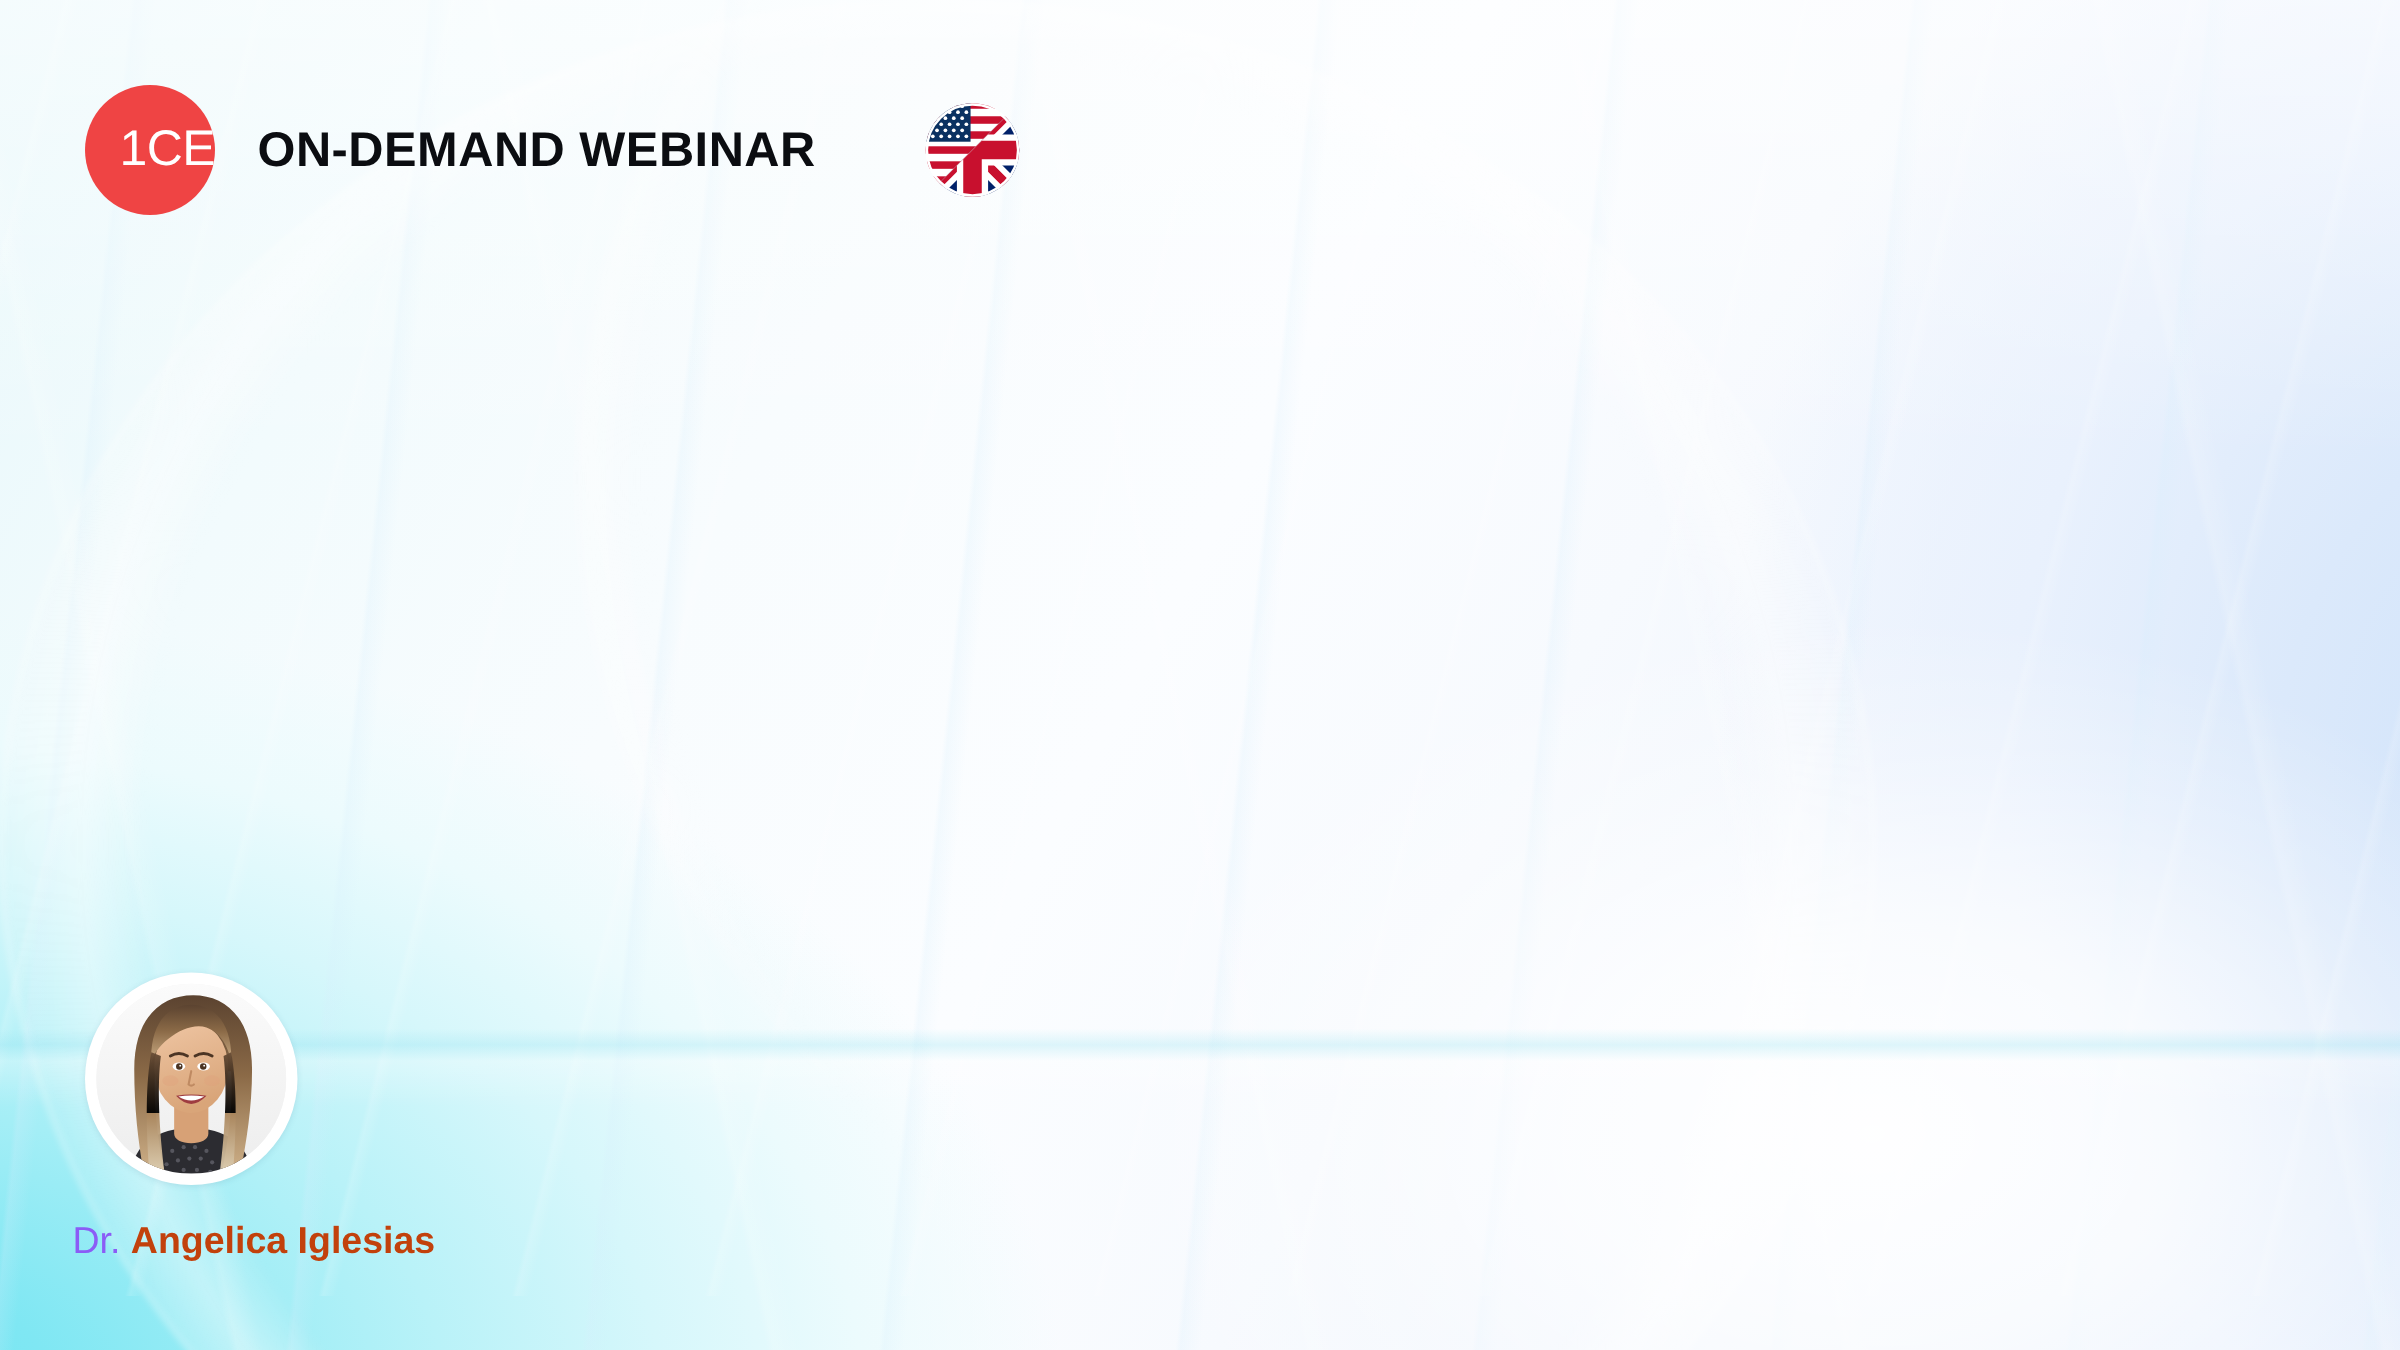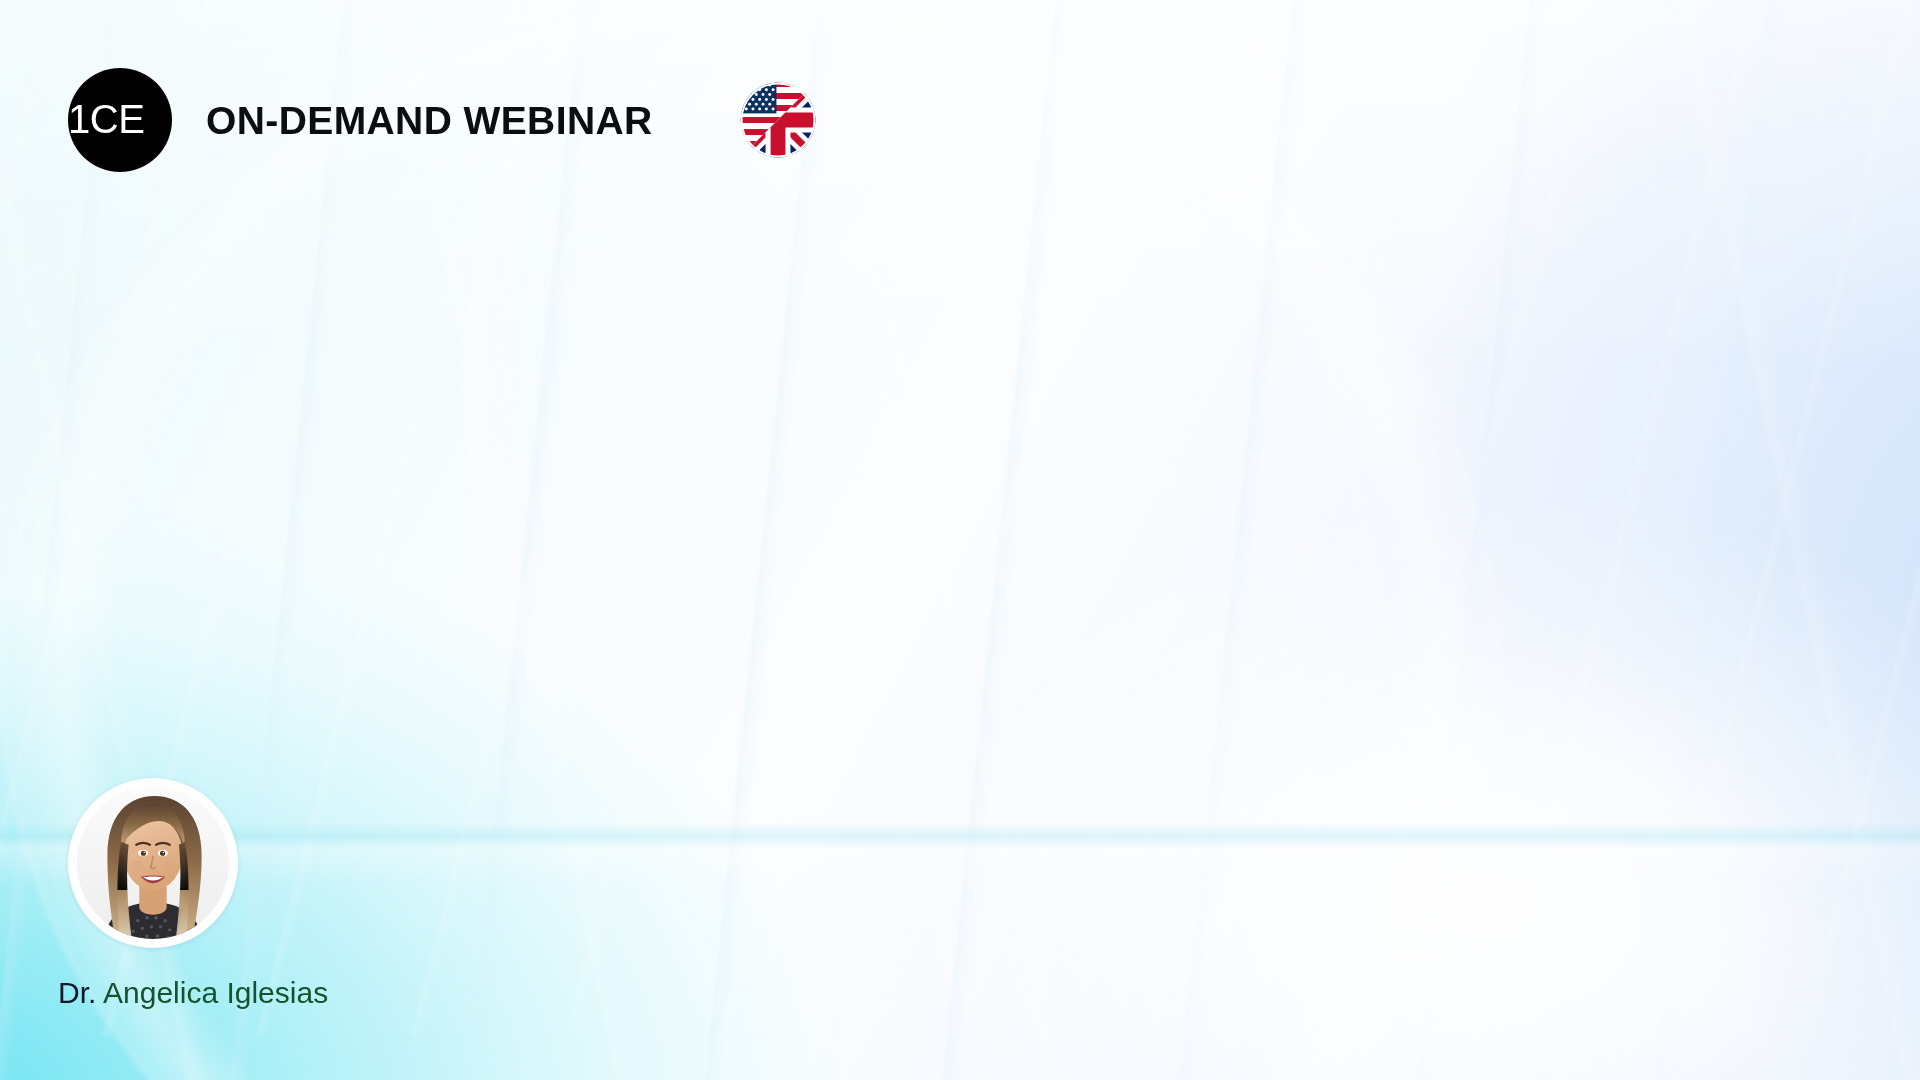--- a/index.html
+++ b/index.html
@@ -146,24 +146,24 @@
   .header {
     position:absolute;
     left:68px; top:68px;
     display:flex;
     align-items:center;
     height:104px;
   }
   .ce-badge {
     width:104px; height:104px;
     border-radius:50%;
-    background:#000000;
+    background:#ef4444;
     display:flex;
     align-items:center;
-    justify-content:flex-start;
+    justify-content:flex-end;
     flex:0 0 auto;
   }
   .ce-badge-text {
     color:#ffffff;
     font-size:40px;
     font-weight:400;
     letter-spacing:-0.5px;
     line-height:1;
     padding-bottom:2px;
   }
@@ -218,22 +218,22 @@
   .avatar-inner svg { display:block; width:100%; height:100%; }
 
   .speaker-name {
     position:absolute;
     left:-10px; top:200px;
     font-size:30px;
     font-weight:300;
     white-space:nowrap;
     line-height:1;
   }
-  .speaker-title-prefix { color:#0f172a; }
-  .speaker-name-main   { color:#14532d; }
+  .speaker-title-prefix { color:#8b5cf6; }
+  .speaker-name-main   { color:#c2410c;font-weight:bold; }
 </style>
 </head>
 <body>
 
 <div class="stage">
 
   <div class="bg-layer bg-base"></div>
   <div class="bg-layer bg-cyan"></div>
   <div class="bg-layer bg-blue-right"></div>
   <div class="bg-layer bg-streaks-b"></div>

